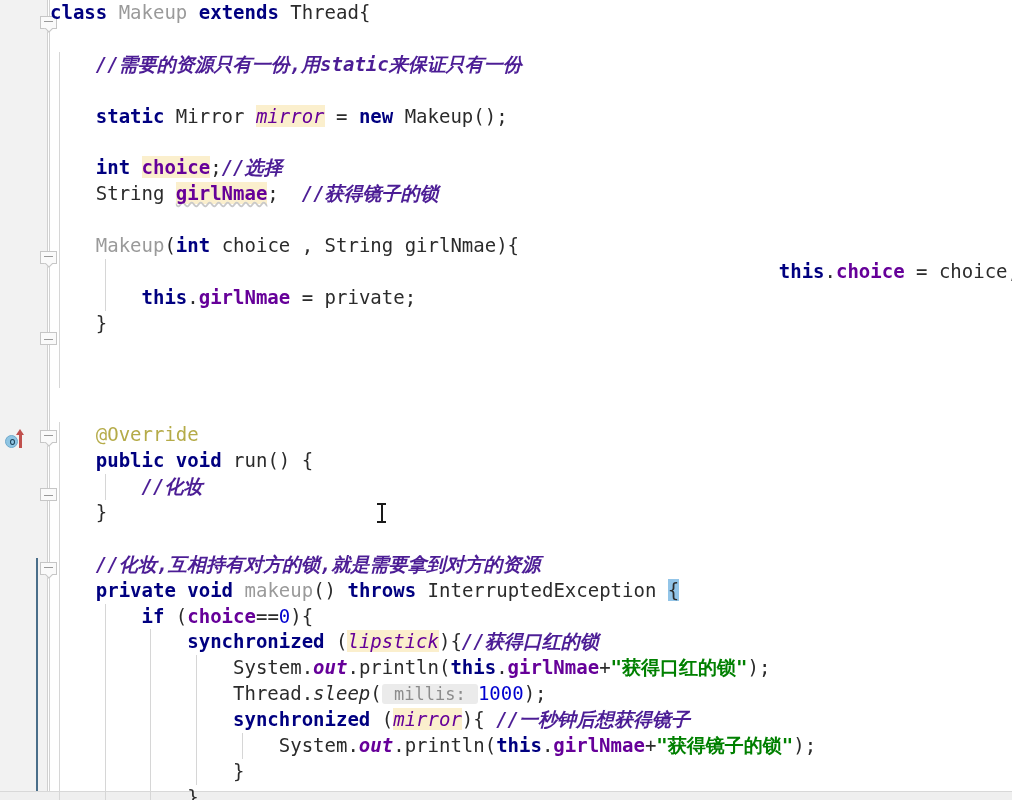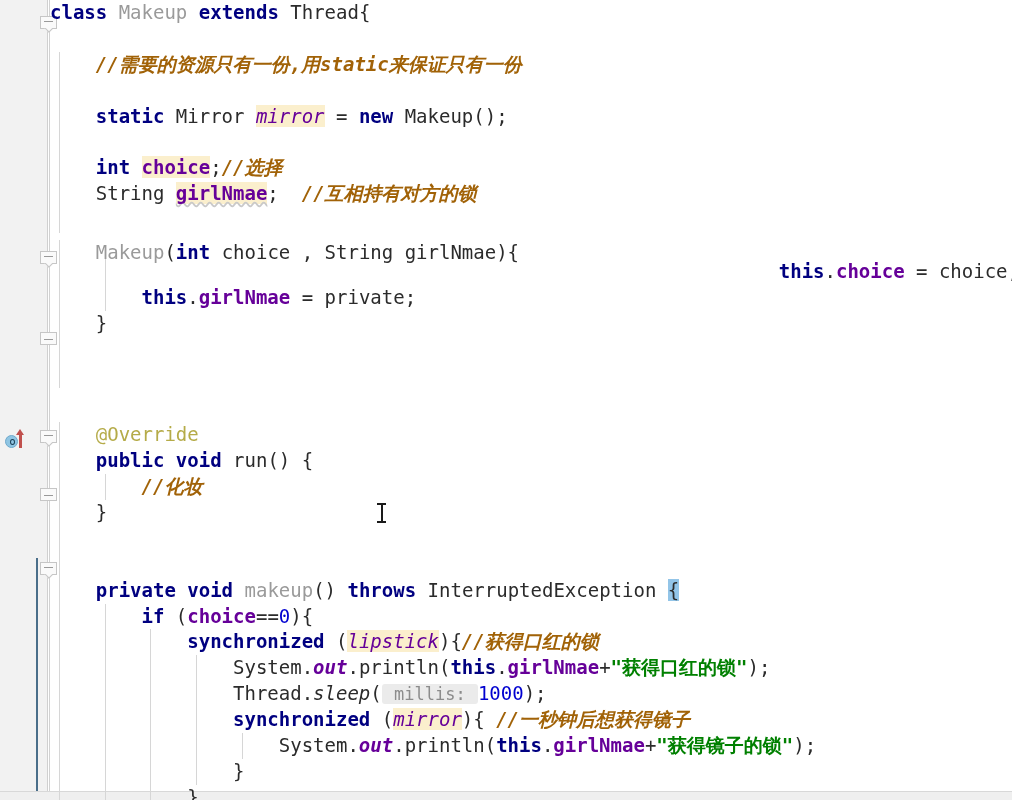--- a/index.html
+++ b/index.html
@@ -85,21 +85,21 @@
     font-family:"DejaVu Sans Mono","Liberation Mono",monospace;
     color:#2b2b2b;
   }
   .ln-text{position:relative;z-index:2;display:inline;}
 
   
   .guide{position:absolute;top:0;width:1px;height:100%;background:#d6d6d6;z-index:1;}
 
   
   .kw{color:#000080;font-weight:bold;}
-  .cmt{color:#a16207;font-style:italic;font-weight:bold;}
+  .cmt{color:#4c1d95;font-style:italic;font-weight:bold;}
   .str{color:#008000;font-weight:bold;}
   .num{color:#0000d0;}
   .fld{color:#660099;font-weight:bold;}
   .stfld{color:#660099;font-style:italic;}
   .stfld-b{color:#660099;font-weight:bold;font-style:italic;}
   .grey{color:#9a9a9a;}
   .anno{color:#b5ab48;}
   .plain{color:#2b2b2b;}
   .ital{font-style:italic;}
   .hl-static{background:#fbefcd;}
@@ -175,34 +175,34 @@
     </div>
 
   <div id="code">
       <div class="line" style="top: 0px;"><span class="ln-text"><span class="kw">class</span><span class="plain"> </span><span class="grey">Makeup</span><span class="plain"> </span><span class="kw">extends</span><span class="plain"> </span><span class="plain">Thread{</span></span></div>
       <div class="line" style="top: 0px;"><span class="ln-text">&nbsp;</span></div>
       <div class="line" style="top: 0px;"><span class="guide" style="left: 9px;"></span><span class="ln-text"><span class="plain">    </span><span class="cmt">//需要的资源只有一份,用static来保证只有一份</span></span></div>
       <div class="line" style="top: 0px;"><span class="guide" style="left: 9px;"></span></div>
       <div class="line" style="top: 0px;"><span class="guide" style="left: 9px;"></span><span class="ln-text"><span class="plain">    </span><span class="kw">static</span><span class="plain"> Mirror </span><span class="stfld hl-static">mirror</span><span class="plain"> = </span><span class="kw">new</span><span class="plain"> Makeup();</span></span></div>
       <div class="line" style="top: 0px;"><span class="guide" style="left: 9px;"></span><span class="ln-text">&nbsp;</span></div>
       <div class="line" style="top: 0px;"><span class="guide" style="left: 9px;"></span><span class="ln-text"><span class="plain">    </span><span class="kw">int</span><span class="plain"> </span><span class="fld hl-field">choice</span><span class="plain">;</span><span class="cmt">//选择</span></span></div>
-      <div class="line" style="top: 0px;"><span class="guide" style="left: 9px;"></span><span class="ln-text"><span class="plain">    String </span><span class="fld hl-field sq-err">girlNmae</span><span class="plain">;  </span><span class="cmt">//互相持有对方的锁</span></span></div>
-      <div class="line" style="top: 0px;"><span class="guide" style="left: 9px;"></span><span class="ln-text">&nbsp;</span></div>
-      <div class="line" style="top: 7px;"><span class="guide" style="left: 9px;"></span><span class="ln-text"><span class="plain">    </span><span class="grey">Makeup</span><span class="plain">(</span><span class="kw">int</span><span class="plain"> choice , String girlNmae</span><span class="plain">){</span></span></div>
+      <div class="line" style="top: 0px;"><span class="guide" style="left: 9px;"></span><span class="ln-text"><span class="plain">    String </span><span class="fld hl-field sq-err">girlNmae</span><span class="plain">;  </span><span class="cmt">//获得镜子的锁</span></span></div>
+      <div class="line" style="top: 0px;"><span class="guide" style="left: 9px;"></span><span class="ln-text">&nbsp;</span></div>
+      <div class="line" style="top: 0px;"><span class="guide" style="left: 9px;"></span><span class="ln-text"><span class="plain">    </span><span class="grey">Makeup</span><span class="plain">(</span><span class="kw">int</span><span class="plain"> choice , String girlNmae</span><span class="plain">){</span></span></div>
       <div class="line" style="top: 0px; text-align: right;"><span class="guide" style="left: 9px;"></span><span class="guide" style="left: 54.7px;"></span><span class="ln-text"><span class="plain">        </span><span class="kw">this</span><span class="plain">.</span><span class="fld">choice</span><span class="plain"> = choice;</span></span></div>
       <div class="line" style="top: 0px;"><span class="guide" style="left: 9px;"></span><span class="guide" style="left: 54.7px;"></span><span class="ln-text"><span class="plain">        </span><span class="kw">this</span><span class="plain">.</span><span class="fld">girlNmae</span><span class="plain"> = private;</span></span></div>
       <div class="line" style="top: 0px;"><span class="guide" style="left: 9px;"></span><span class="ln-text"><span class="plain">    }</span></span></div>
       <div class="line" style="top: 0px;"><span class="guide" style="left: 9px;"></span><span class="ln-text">&nbsp;</span></div>
       <div class="line" style="top: 0px;"><span class="guide" style="left: 9px;"></span><span class="ln-text">&nbsp;</span></div>
       <div class="line" style="top: 0px; margin-top: 34px;"><span class="guide" style="left: 9px;"></span><span class="ln-text"><span class="plain">    </span><span class="anno">@Override</span></span></div>
       <div class="line" style="top: 0px;"><span class="guide" style="left: 9px;"></span><span class="ln-text"><span class="plain">    </span><span class="kw">public</span><span class="plain"> </span><span class="kw">void</span><span class="plain"> run() {</span></span></div>
       <div class="line" style="top: 0px;"><span class="guide" style="left: 9px;"></span><span class="guide" style="left: 54.7px;"></span><span class="ln-text"><span class="plain">        </span><span class="cmt">//化妆</span></span></div>
       <div class="line" style="top: 0px;"><span class="guide" style="left: 9px;"></span><span class="ln-text"><span class="plain">    }</span></span></div>
       <div class="line" style="top: 0px;"><span class="guide" style="left: 9px;"></span><span class="ln-text">&nbsp;</span></div>
-      <div class="line" style="top: 0px;"><span class="guide" style="left: 9px;"></span></div>
+      <div class="line" style="top: 0px;"><span class="guide" style="left: 9px;"></span><span class="ln-text"><span class="plain">    </span><span class="cmt">//化妆,互相持有对方的锁,就是需要拿到对方的资源</span></span></div>
       <div class="line" style="top: 0px;"><span class="guide" style="left: 9px;"></span><span class="ln-text"><span class="plain">    </span><span class="kw">private</span><span class="plain"> </span><span class="kw">void</span><span class="plain"> </span><span class="grey">makeup</span><span class="plain">() </span><span class="kw">throws</span><span class="plain"> InterruptedException </span><span class="plain hl-brace">{</span></span></div>
       <div class="line" style="top: 0px;"><span class="guide" style="left: 9px;"></span><span class="guide" style="left: 54.7px;"></span><span class="ln-text"><span class="plain">        </span><span class="kw">if</span><span class="plain"> (</span><span class="fld">choice</span><span class="plain">==</span><span class="num">0</span><span class="plain">){</span></span></div>
       <div class="line" style="top: 0px;"><span class="guide" style="left: 9px;"></span><span class="guide" style="left: 54.7px;"></span><span class="guide" style="left: 100.4px;"></span><span class="ln-text"><span class="plain">            </span><span class="kw">synchronized</span><span class="plain"> (</span><span class="stfld hl-static">lipstick</span><span class="plain">){</span><span class="cmt">//获得口红的锁</span></span></div>
       <div class="line" style="top: 0px;"><span class="guide" style="left: 9px;"></span><span class="guide" style="left: 54.7px;"></span><span class="guide" style="left: 100.4px;"></span><span class="guide" style="left: 146.1px;"></span><span class="ln-text"><span class="plain">                System.</span><span class="stfld-b">out</span><span class="plain">.println(</span><span class="kw">this</span><span class="plain">.</span><span class="fld">girlNmae</span><span class="plain">+</span><span class="str">"获得口红的锁"</span><span class="plain">);</span></span></div>
       <div class="line" style="top: 0px;"><span class="guide" style="left: 9px;"></span><span class="guide" style="left: 54.7px;"></span><span class="guide" style="left: 100.4px;"></span><span class="guide" style="left: 146.1px;"></span><span class="ln-text"><span class="plain">                Thread.</span><span class="plain ital">sleep</span><span class="plain">(</span><span class="hint"> millis: </span><span class="num">1000</span><span class="plain">);</span></span></div>
       <div class="line" style="top: 0px;"><span class="guide" style="left: 9px;"></span><span class="guide" style="left: 54.7px;"></span><span class="guide" style="left: 100.4px;"></span><span class="guide" style="left: 146.1px;"></span><span class="ln-text"><span class="plain">                </span><span class="kw">synchronized</span><span class="plain"> (</span><span class="stfld hl-static">mirror</span><span class="plain">){ </span><span class="cmt">//一秒钟后想获得镜子</span></span></div>
       <div class="line" style="top: 0px;"><span class="guide" style="left: 9px;"></span><span class="guide" style="left: 54.7px;"></span><span class="guide" style="left: 100.4px;"></span><span class="guide" style="left: 146.1px;"></span><span class="guide" style="left: 191.8px;"></span><span class="ln-text"><span class="plain">                    System.</span><span class="stfld-b">out</span><span class="plain">.println(</span><span class="kw">this</span><span class="plain">.</span><span class="fld">girlNmae</span><span class="plain">+</span><span class="str">"获得镜子的锁"</span><span class="plain">);</span></span></div>
       <div class="line" style="top: 0px;"><span class="guide" style="left: 9px;"></span><span class="guide" style="left: 54.7px;"></span><span class="guide" style="left: 100.4px;"></span><span class="guide" style="left: 146.1px;"></span><span class="ln-text"><span class="plain">                }</span></span></div>
       <div class="line" style="top: 0px;"><span class="guide" style="left: 9px;"></span><span class="guide" style="left: 54.7px;"></span><span class="guide" style="left: 100.4px;"></span><span class="ln-text"><span class="plain">            }</span></span></div>
     </div>

